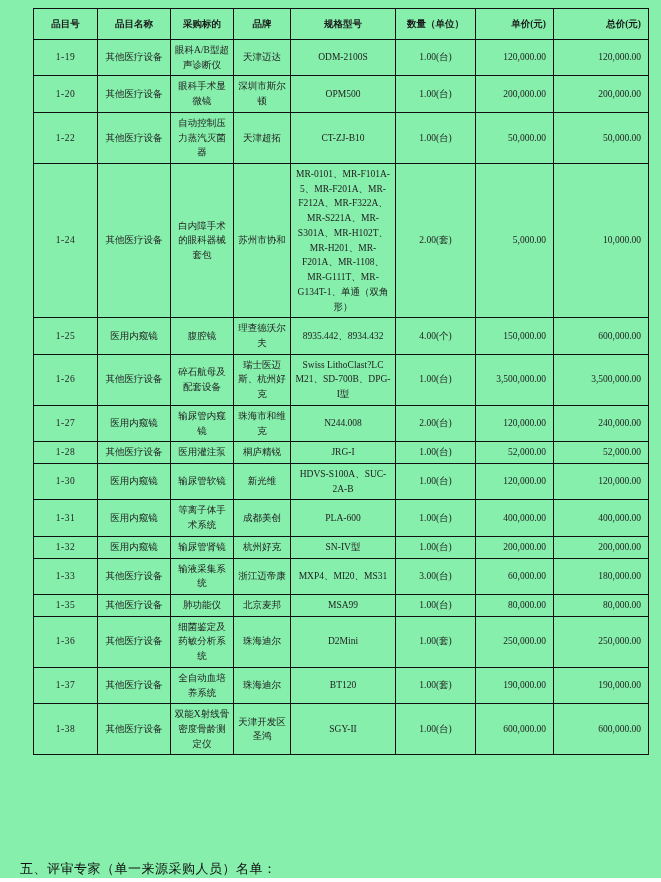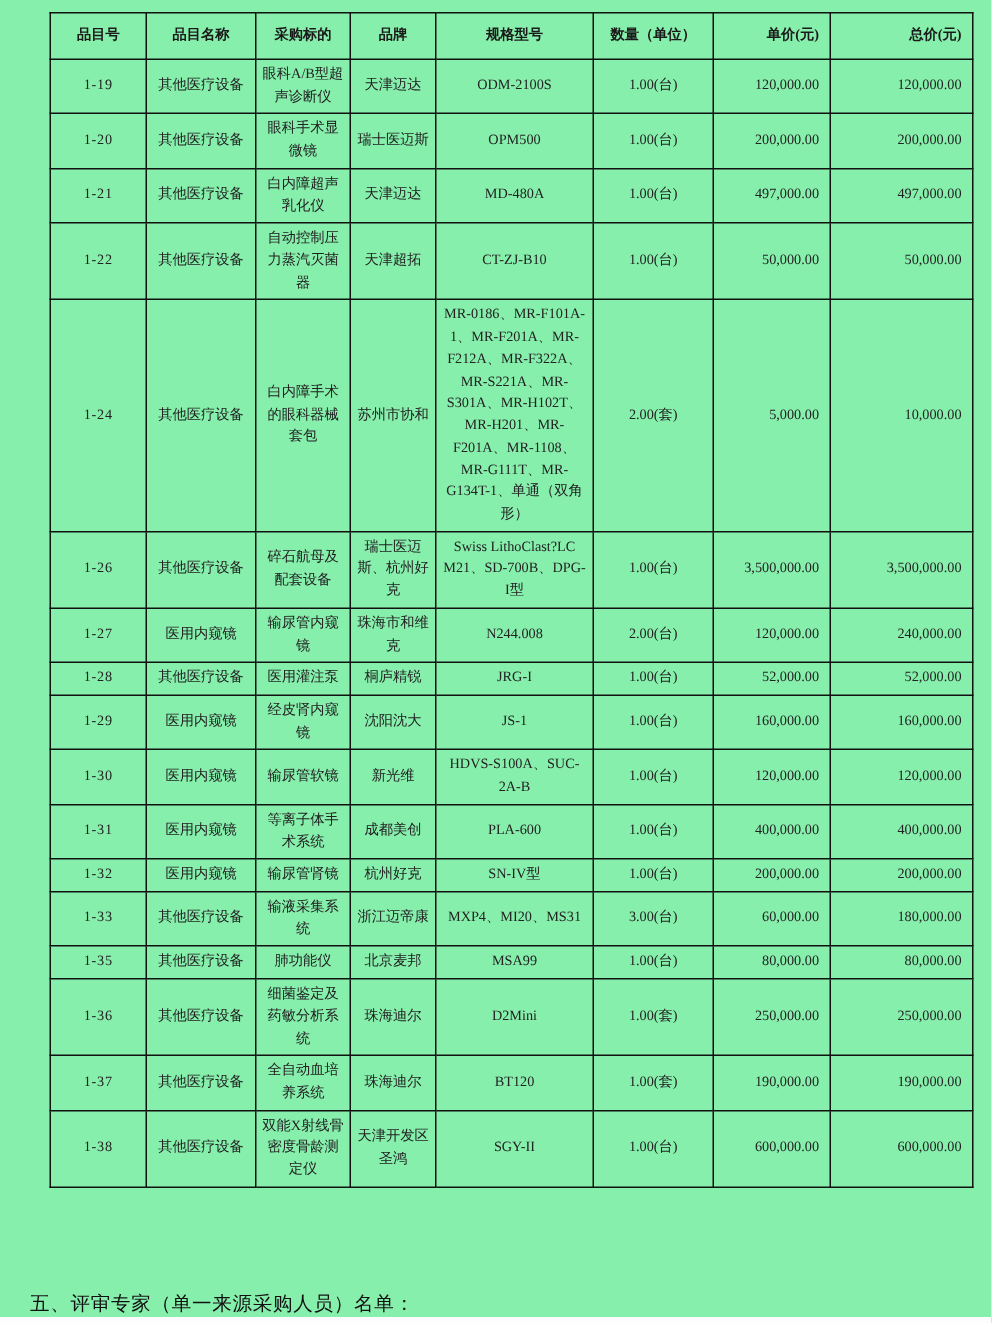--- a/index.html
+++ b/index.html
@@ -106,55 +106,55 @@
           <td>天津迈达</td>
           <td>ODM-2100S</td>
           <td>1.00(台)</td>
           <td class="align-right">120,000.00</td>
           <td class="align-right">120,000.00</td>
         </tr>
         <tr>
           <td class="cell-id">1-20</td>
           <td>其他医疗设备</td>
           <td>眼科手术显微镜</td>
-          <td>瑞士医迈斯</td>
+          <td>深圳市斯尔顿</td>
           <td>OPM500</td>
           <td>1.00(台)</td>
           <td class="align-right">200,000.00</td>
           <td class="align-right">200,000.00</td>
-        </tr>
-        <tr>
-          <td class="cell-id">1-21</td>
-          <td>其他医疗设备</td>
-          <td>白内障超声乳化仪</td>
-          <td>天津迈达</td>
-          <td>MD-480A</td>
-          <td>1.00(台)</td>
-          <td class="align-right">497,000.00</td>
-          <td class="align-right">497,000.00</td>
         </tr>
         <tr>
           <td class="cell-id">1-22</td>
           <td>其他医疗设备</td>
           <td>自动控制压力蒸汽灭菌器</td>
           <td>天津超拓</td>
           <td>CT-ZJ-B10</td>
           <td>1.00(台)</td>
           <td class="align-right">50,000.00</td>
           <td class="align-right">50,000.00</td>
         </tr>
         <tr>
           <td class="cell-id">1-24</td>
           <td>其他医疗设备</td>
           <td>白内障手术的眼科器械套包</td>
           <td>苏州市协和</td>
-          <td>MR-0186、MR-F101A-1、MR-F201A、MR-F212A、MR-F322A、MR-S221A、MR-S301A、MR-H102T、MR-H201、MR-F201A、MR-1108、MR-G111T、MR-G134T-1、单通（双角形）</td>
+          <td>MR-0101、MR-F101A-5、MR-F201A、MR-F212A、MR-F322A、MR-S221A、MR-S301A、MR-H102T、MR-H201、MR-F201A、MR-1108、MR-G111T、MR-G134T-1、单通（双角形）</td>
           <td>2.00(套)</td>
           <td class="align-right">5,000.00</td>
           <td class="align-right">10,000.00</td>
+        </tr>
+        <tr>
+          <td class="cell-id">1-25</td>
+          <td>医用内窥镜</td>
+          <td>腹腔镜</td>
+          <td>理查德沃尔夫</td>
+          <td>8935.442、8934.432</td>
+          <td>4.00(个)</td>
+          <td class="align-right">150,000.00</td>
+          <td class="align-right">600,000.00</td>
         </tr>
         <tr>
           <td class="cell-id">1-26</td>
           <td>其他医疗设备</td>
           <td>碎石航母及配套设备</td>
           <td>瑞士医迈斯、杭州好克</td>
           <td>Swiss LithoClast?LC M21、SD-700B、DPG-I型</td>
           <td>1.00(台)</td>
           <td class="align-right">3,500,000.00</td>
           <td class="align-right">3,500,000.00</td>
@@ -171,30 +171,20 @@
         </tr>
         <tr>
           <td class="cell-id">1-28</td>
           <td>其他医疗设备</td>
           <td>医用灌注泵</td>
           <td>桐庐精锐</td>
           <td>JRG-I</td>
           <td>1.00(台)</td>
           <td class="align-right">52,000.00</td>
           <td class="align-right">52,000.00</td>
-        </tr>
-        <tr>
-          <td class="cell-id">1-29</td>
-          <td>医用内窥镜</td>
-          <td>经皮肾内窥镜</td>
-          <td>沈阳沈大</td>
-          <td>JS-1</td>
-          <td>1.00(台)</td>
-          <td class="align-right">160,000.00</td>
-          <td class="align-right">160,000.00</td>
         </tr>
         <tr>
           <td class="cell-id">1-30</td>
           <td>医用内窥镜</td>
           <td>输尿管软镜</td>
           <td>新光维</td>
           <td>HDVS-S100A、SUC-2A-B</td>
           <td>1.00(台)</td>
           <td class="align-right">120,000.00</td>
           <td class="align-right">120,000.00</td>

